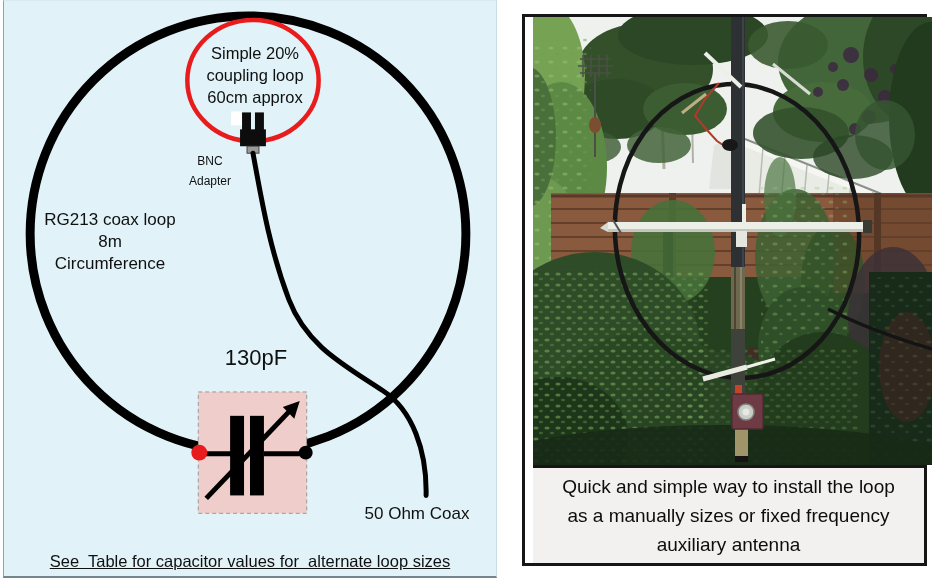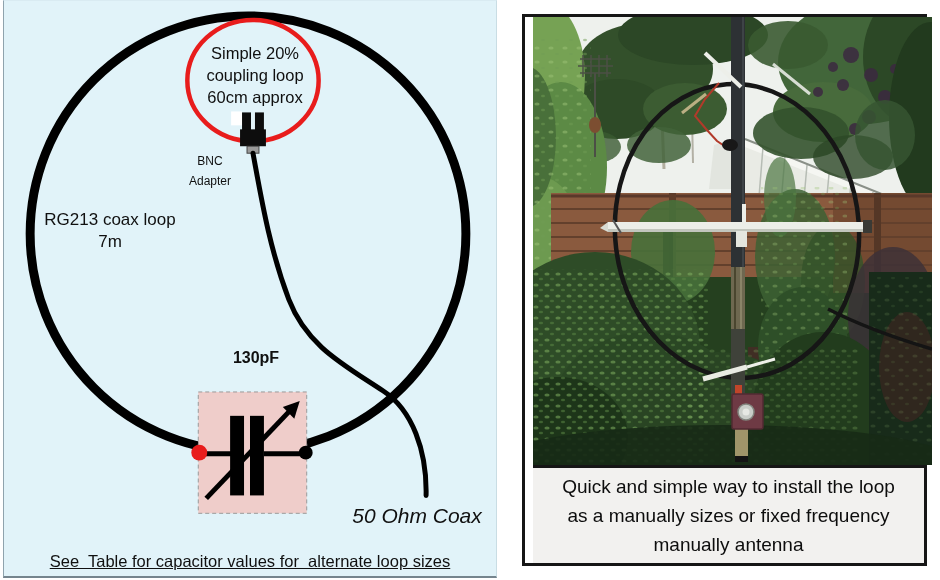--- a/index.html
+++ b/index.html
@@ -10,22 +10,22 @@
   .diagram-panel{position:absolute;left:3px;top:0;width:494px;height:578px;
     background:#e1f3f9;box-sizing:border-box;
     border-left:1px solid #8fa3ad;border-right:1px solid #c9dde4;
     border-top:1px solid #d9ebf2;border-bottom:2px solid #75858e;}
   .diagram-svg{position:absolute;left:0;top:0;width:100%;height:100%;}
   .lbl{position:absolute;color:#101010;text-align:center;}
   .lbl-coupling{left:158px;top:41px;width:186px;font-size:16.5px;line-height:22px;}
   .lbl-bnc{left:156px;top:138px;width:100px;font-size:12px;line-height:20px;margin-top:12px;}
   .lbl-loop{left:26px;top:208px;width:160px;font-size:17px;line-height:22px;}
   .lbl-cap{left:172px;top:346px;width:160px;font-size:17px;line-height:21px;}
-  .lbl-cap .val{font-weight:bold;font-size:16px;}
-  .lbl-coax{left:340px;top:503px;width:146px;font-size:21px;font-style:italic;}
+  .lbl-cap .val{font-weight:normal;font-size:22px;}
+  .lbl-coax{left:340px;top:503px;width:146px;font-size:17px;}
   .lbl-footnote{left:0;right:0;top:551px;font-size:16.5px;white-space:pre;text-decoration:underline;}
 
   
   .photo-panel{position:absolute;left:522px;top:14px;width:405px;height:552px;
     box-sizing:border-box;border:3px solid #161616;background:#ffffff;
     display:flex;flex-direction:column;padding-left:8px;}
   .photo{width:399px;height:448px;overflow:hidden;flex:0 0 auto;}
   .photo svg{display:block;}
   .caption{flex:1;box-sizing:border-box;border-top:3px solid #161616;background:#f2f1ef;
     display:flex;flex-direction:column;justify-content:center;text-align:center;
@@ -71,21 +71,22 @@
       <div>Simple 20%</div>
       <div>coupling loop</div>
       <div>60cm approx</div>
     </div>
     <div class="lbl lbl-bnc">
       <div>BNC</div>
       <div>Adapter</div>
     </div>
     <div class="lbl lbl-loop">
       <div>RG213 coax loop</div>
-      <div>7m</div>
+      <div>8m</div>
+      <div>Circumference</div>
     </div>
     <div class="lbl lbl-cap">
       <div class="val">130pF</div>
     </div>
     <div class="lbl lbl-coax">50 Ohm Coax</div>
     <div class="lbl lbl-footnote">See  Table for capacitor values for  alternate loop sizes</div>
   </div>
 
   <div class="photo-panel">
     <div class="photo">
@@ -247,17 +248,17 @@
         <g>
           <rect x="199" y="377" width="31" height="35" rx="2" fill="#6e3a44" stroke="#522a32" stroke-width="1.5"></rect>
           <circle cx="213" cy="395" r="8" fill="#c9cdc8" stroke="#83867f" stroke-width="1.5"></circle>
           <circle cx="213" cy="395" r="3.5" fill="#e6e8e3"></circle>
         </g>
       </svg>
     </div>
     <div class="caption">
       <div>Quick and simple way to install the loop</div>
       <div>as a manually sizes or fixed frequency</div>
-      <div>manually antenna</div>
+      <div>auxiliary antenna</div>
     </div>
   </div>
 
 </div>
 
 </body></html>

